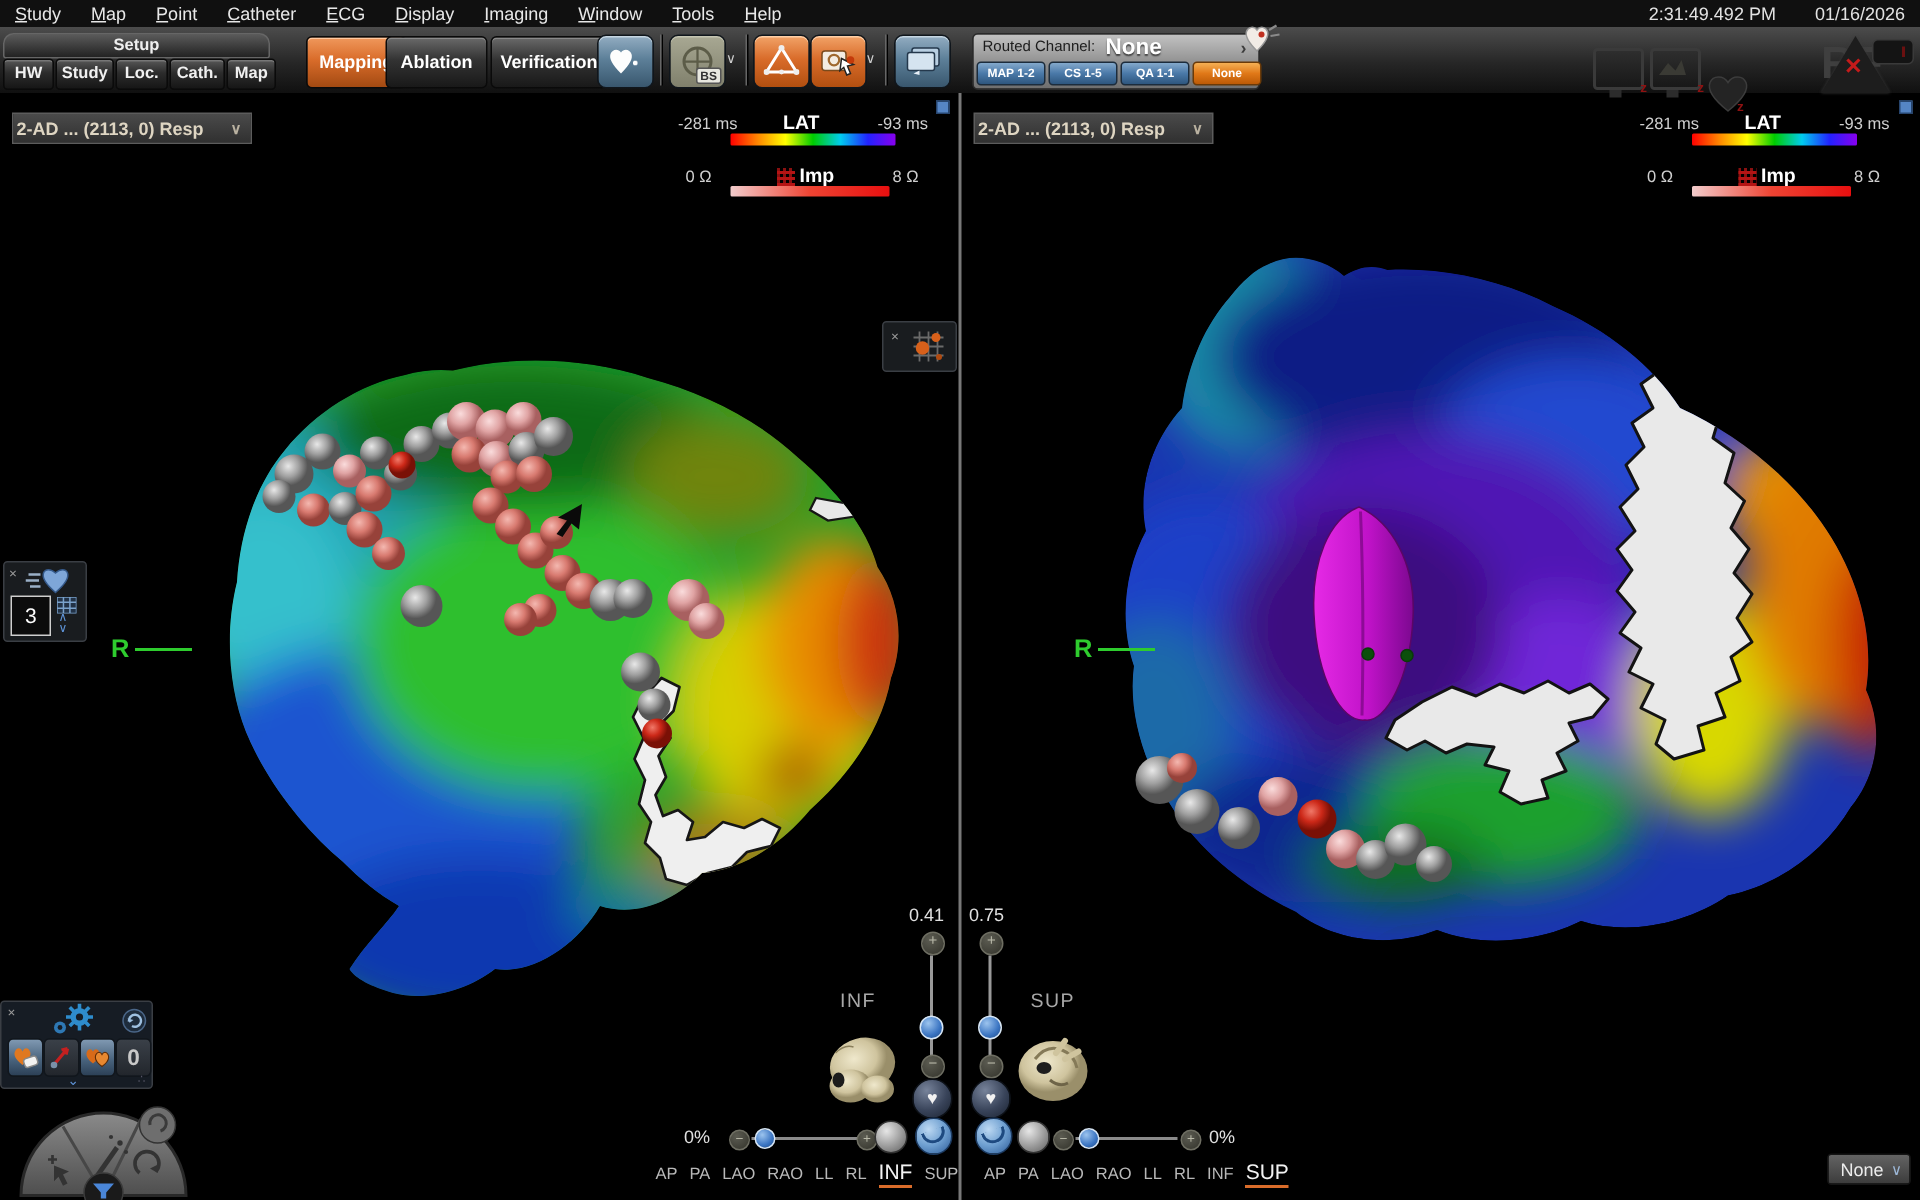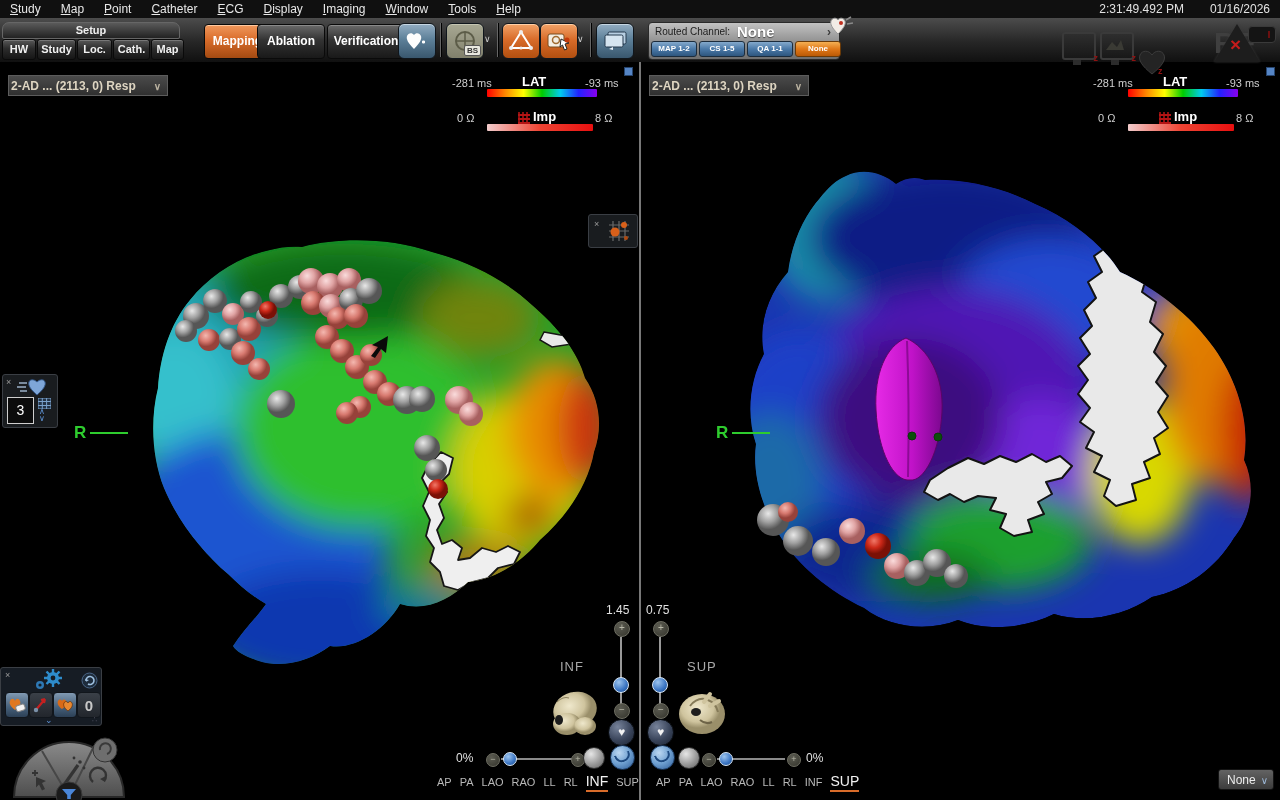--- a/index.html
+++ b/index.html
@@ -473,21 +473,21 @@
       <circle cx="76" cy="35" r="1.4" fill="#333"></circle>
   </g>
   <g>
     <path d="M85,49 a8,8 0 1 1 11,-1" stroke="#333" stroke-width="2.4" fill="none"></path>
     <path d="M98,43 l-1,6 -5,-3 Z" fill="#333"></path>
   </g>
   <circle cx="61" cy="62" r="13" fill="#1a1a1a" stroke="#3a3a3a"></circle>
   <path d="M54,56 h14 l-5.2,6 v4 h-3.6 v-4 Z" fill="#4a86d8"></path>
 </svg>
 
-<span class="abs sval" style="left:606px;top:603px;">1.45</span>
+<span class="abs sval" style="left:606px;top:603px;">0.41</span>
 <div class="abs round-btn" style="left:614px;top:621px;">+</div>
 <div class="abs vtrack" style="left:620px;top:637px;height:72px;"></div>
 <div class="abs shandle" style="left:613px;top:677px;"></div>
 <div class="abs round-btn" style="left:614px;top:703px;">−</div>
 <div class="abs heart-btn" style="left:608px;top:719px;">♥</div>
 <span class="abs view-label" style="left:560px;top:659px;">INF</span>
 
 <svg class="abs" style="left:545px;top:682px;" width="58" height="62" viewBox="0 0 58 62">
   <defs>
       <radialGradient id="beigeL" cx="40%" cy="35%">

